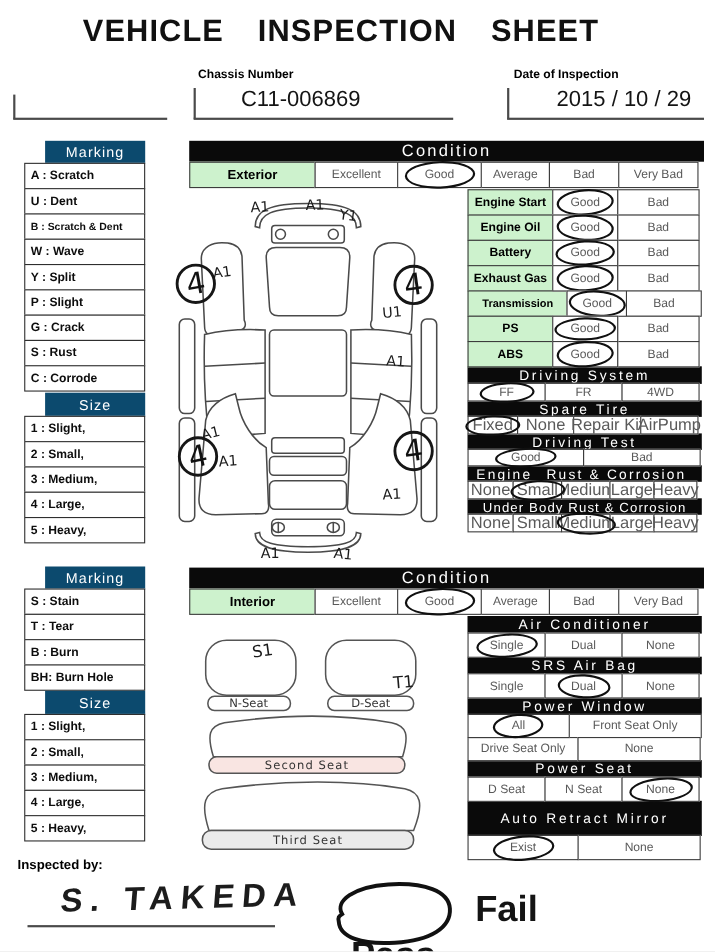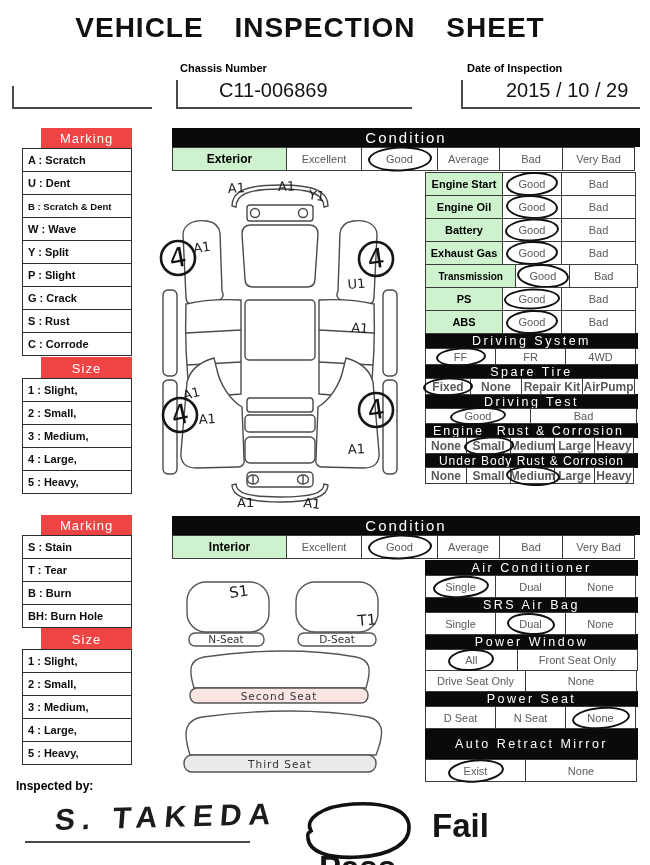--- a/index.html
+++ b/index.html
@@ -20,28 +20,28 @@
   .row .cell:first-child{margin-left:0;}
   .glabel{background:#cdf2cd;color:#000;font-weight:bold;}
   .blabel{font-weight:bold;font-size:12px;color:#000;}
   
   .circ{position:relative;}
   .circ::after{content:"";position:absolute;left:50%;top:50%;
      width:var(--cw,52px);height:var(--ch,19px);
      transform:translate(-50%,-50%) rotate(var(--cr,-3deg));
      border:2.6px solid #101010;border-radius:50%;pointer-events:none;}
   
-  .sb-hdr{height:21px;background:#ef4444;color:#fff;display:flex;align-items:center;
+  .sb-hdr{height:21px;background:#0c4a6e;color:#fff;display:flex;align-items:center;
           justify-content:center;font-size:13px;letter-spacing:1px;margin-left:19px;}
   .srow{height:24px;border:1px solid #2e2e2e;background:#fff;display:flex;align-items:center;
         padding-left:5px;font-size:11px;font-weight:600;color:#0d0d0d;box-sizing:border-box;}
   .lbl{font-weight:bold;font-size:11px;color:#000;}
   .bigval{font-size:20px;color:#141414;margin-left:36px;}
   .line{background:#4a4a4a;}
-  .opt2{font-size:12px;font-weight:bold;}
+  .opt2{font-size:15px;}
   
   svg text{font-family:"DejaVu Sans",sans-serif;}
   .sig{font-size:30px;font-weight:600;letter-spacing:7px;color:#1c1c1c;
        transform:rotate(-1.5deg) skewX(-6deg);}
   .passfail{font-size:33px;font-weight:bold;color:#141414;}
 </style>
 </head>
 <body>
 
 <div id="page">

